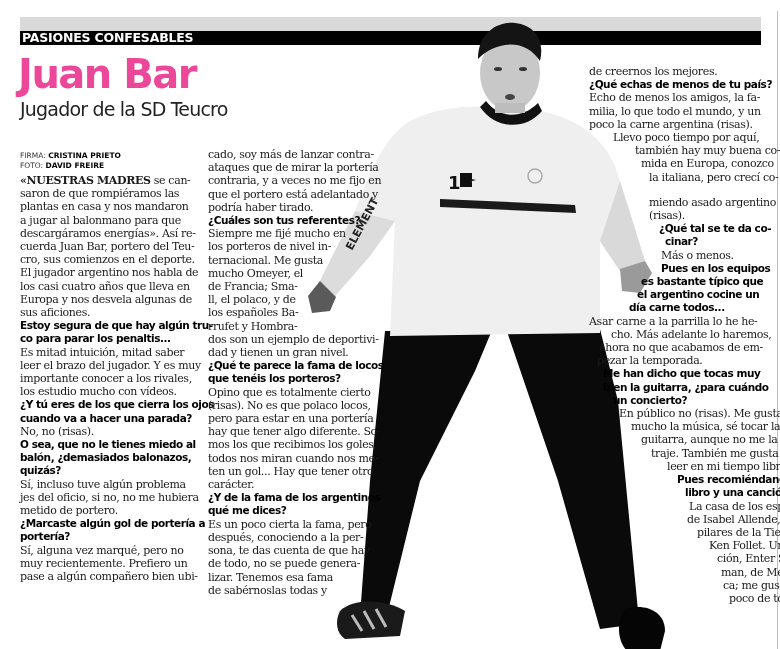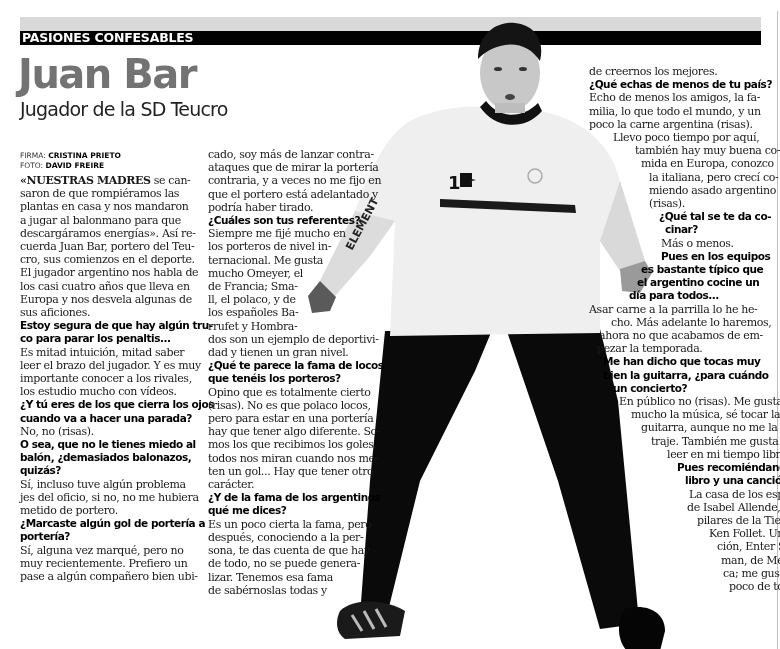--- a/index.html
+++ b/index.html
@@ -3,21 +3,21 @@
 <meta charset="utf-8">
 <style>
   html, body { margin: 0; padding: 0; background: #ffffff; }
   body { width: 780px; height: 649px; position: relative; overflow: hidden; color: #1a1a1a; }
   .page { position: absolute; left: 0; top: 11px; width: 780px; height: 567px; }
   .grey-strip { position: absolute; left: 20px; top: 6px; width: 741px; height: 14px; background: #d9d9d9; }
   .section-bar { position: absolute; left: 20px; top: 20px; width: 741px; height: 14px; background: #000; }
   .section-label { position: absolute; left: 22px; top: 19px; font-family: "DejaVu Sans", sans-serif; font-weight: bold; font-size: 12.5px; color: #fff; letter-spacing: -0.2px; line-height: 16px; }
   .right-rule { position: absolute; left: 777px; top: 0; width: 1px; height: 649px; background: #bdbdbd; }
   .bottom-rule { position: absolute; left: 20px; top: 643px; width: 741px; height: 1px; background: #bdbdbd; }
-  .title { position: absolute; left: 18px; top: 40px; font-family: "DejaVu Sans", sans-serif; font-weight: bold; font-size: 40px; letter-spacing: -1.5px; line-height: 46px; color: #737373; }
+  .title { position: absolute; left: 18px; top: 40px; font-family: "DejaVu Sans", sans-serif; font-weight: bold; font-size: 40px; letter-spacing: -1.5px; line-height: 46px; color: #ec4899; }
   .subtitle { position: absolute; left: 20px; top: 87px; font-family: "DejaVu Sans", sans-serif; font-weight: normal; font-size: 19px; letter-spacing: -0.8px; color: #222; line-height: 22px; }
   .credits { position: absolute; left: 20px; top: 140px; font-family: "DejaVu Sans", sans-serif; font-size: 7.5px; line-height: 10px; color: #333; }
   .credits b { font-weight: bold; color: #000; }
   .col { position: absolute; font-family: "DejaVu Serif", serif; font-size: 11px; line-height: 13.2px; color: #1a1a1a; letter-spacing: -0.35px; }
   .col p { margin: 0; }
   .col .q { font-family: "DejaVu Sans", sans-serif; font-weight: bold; font-size: 10.5px; letter-spacing: -0.45px; color: #000; line-height: 13.2px; }
   .col1 { left: 20px; top: 163px; width: 190px; }
   .col2 { left: 208px; top: 137px; width: 190px; }
   .col3 { left: 589px; top: 54px; width: 170px; }
   .ln { display: block; white-space: nowrap; }
@@ -186,35 +186,35 @@
         <span class="ln">¿Qué echas de menos de tu país?</span>
       </p>
       <p>
         <span class="ln">Echo de menos los amigos, la fa-</span>
         <span class="ln">milia, lo que todo el mundo, y un</span>
         <span class="ln">poco la carne argentina (risas).</span>
         <span class="ln" style="padding-left: 24px;">Llevo poco tiempo por aquí,</span>
         <span class="ln" style="padding-left: 46px; text-align: center;">también hay muy buena co-</span>
         <span class="ln" style="padding-left: 52px;">mida en Europa, conozco</span>
         <span class="ln" style="padding-left: 60px;">la italiana, pero crecí co-</span>
-        <span class="ln" style="padding-left: 60px;">miendo asado argentino</span>
+        <span class="ln" style="padding-left: 60px; margin-top: 12px;">miendo asado argentino</span>
         <span class="ln" style="padding-left: 60px;">(risas).</span>
       </p>
       <p class="q">
         <span class="ln" style="padding-left: 70px;">¿Qué tal se te da co-</span>
         <span class="ln" style="padding-left: 76px;">cinar?</span>
       </p>
       <p>
         <span class="ln" style="padding-left: 72px;">Más o menos.</span>
       </p>
       <p class="q">
         <span class="ln" style="padding-left: 72px;">Pues en los equipos</span>
         <span class="ln" style="padding-left: 52px;">es bastante típico que</span>
         <span class="ln" style="padding-left: 48px;">el argentino cocine un</span>
-        <span class="ln" style="padding-left: 40px;">día para todos...</span>
+        <span class="ln" style="padding-left: 40px;">día carne todos...</span>
       </p>
       <p>
         <span class="ln">Asar carne a la parrilla lo he he-</span>
         <span class="ln" style="padding-left: 22px;">cho. Más adelante lo haremos,</span>
         <span class="ln" style="padding-left: 10px;">ahora no que acabamos de em-</span>
         <span class="ln" style="padding-left: 8px;">pezar la temporada.</span>
       </p>
       <p class="q">
         <span class="ln" style="padding-left: 14px;">Me han dicho que tocas muy</span>
         <span class="ln" style="padding-left: 14px;">bien la guitarra, ¿para cuándo</span>

